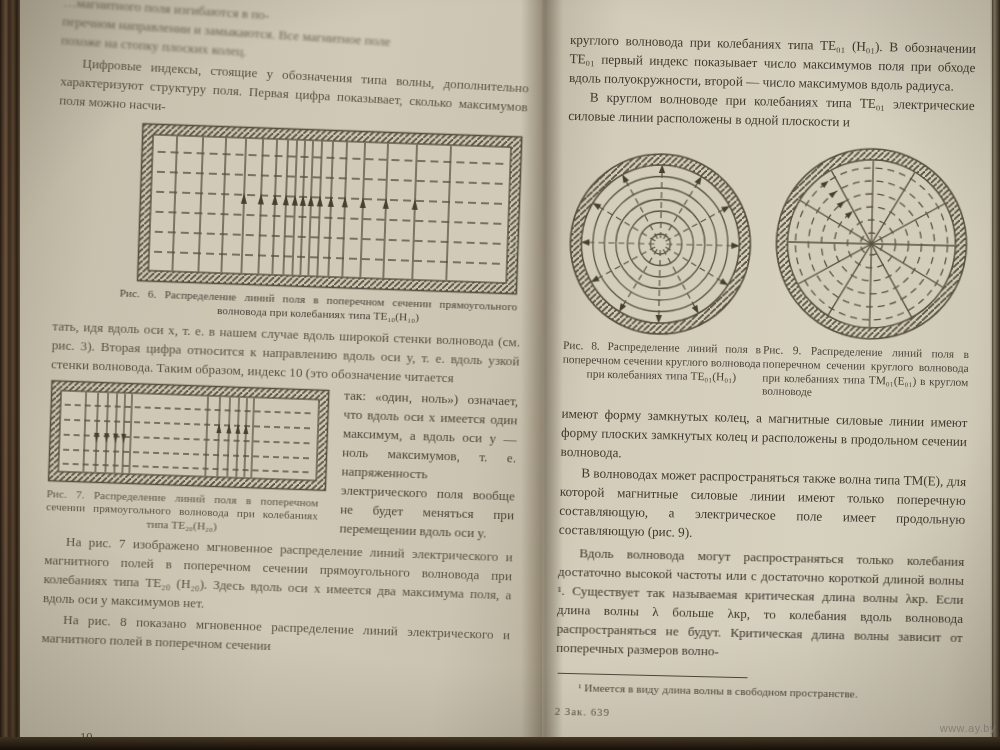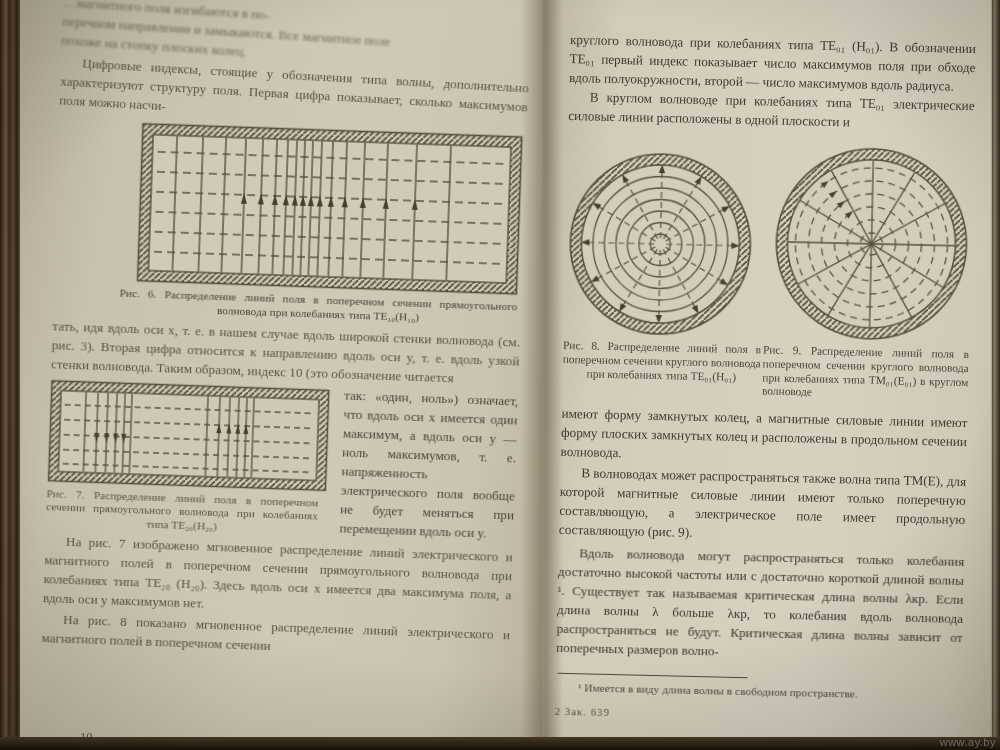--- a/index.html
+++ b/index.html
@@ -50,21 +50,21 @@
   .figrow{display:flex;justify-content:space-between;align-items:flex-end;margin:14px 2px 4px 2px;}
   .caprow{display:flex;justify-content:space-between;margin:4px 0 10px 0;}
   .cap8{width:198px;}
   .cap9{width:206px;}
 
   .footrule{width:190px;border-top:1.5px solid #4d473b;margin:16px 0 6px 2px;}
   .footnote{font-size:11.4px;line-height:14px;color:#514b3e;text-indent:2em;filter:blur(0.45px);}
   .signature{font-size:10.8px;color:#5a5344;margin-top:11px;filter:blur(0.6px);letter-spacing:1px;}
 
   .pagenum-left{position:absolute;left:60px;top:730px;font-size:12.5px;color:#5b5444;filter:blur(0.7px);}
-  .watermark{position:absolute;right:4px;bottom:2px;z-index:9;font-family:"Liberation Sans",sans-serif;
+  .watermark{position:absolute;right:4px;bottom:16px;z-index:9;font-family:"Liberation Sans",sans-serif;
     font-size:11px;color:rgba(125,120,110,0.85);letter-spacing:0.5px;}
 
   svg{display:block;}
 </style>
 </head>
 <body>
 
 <div class="photo">
 
   <div class="page page-left">

